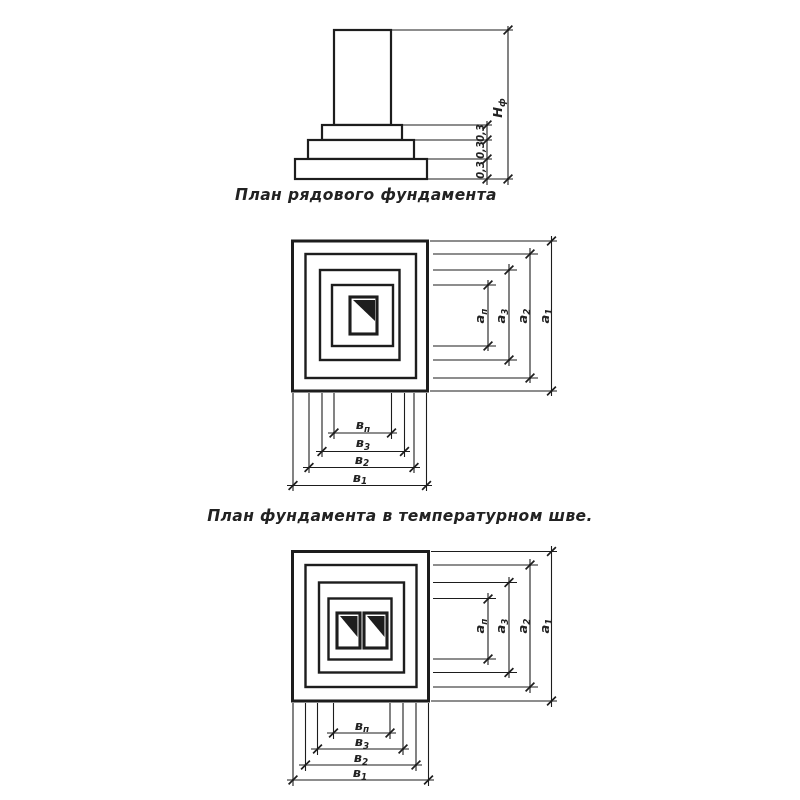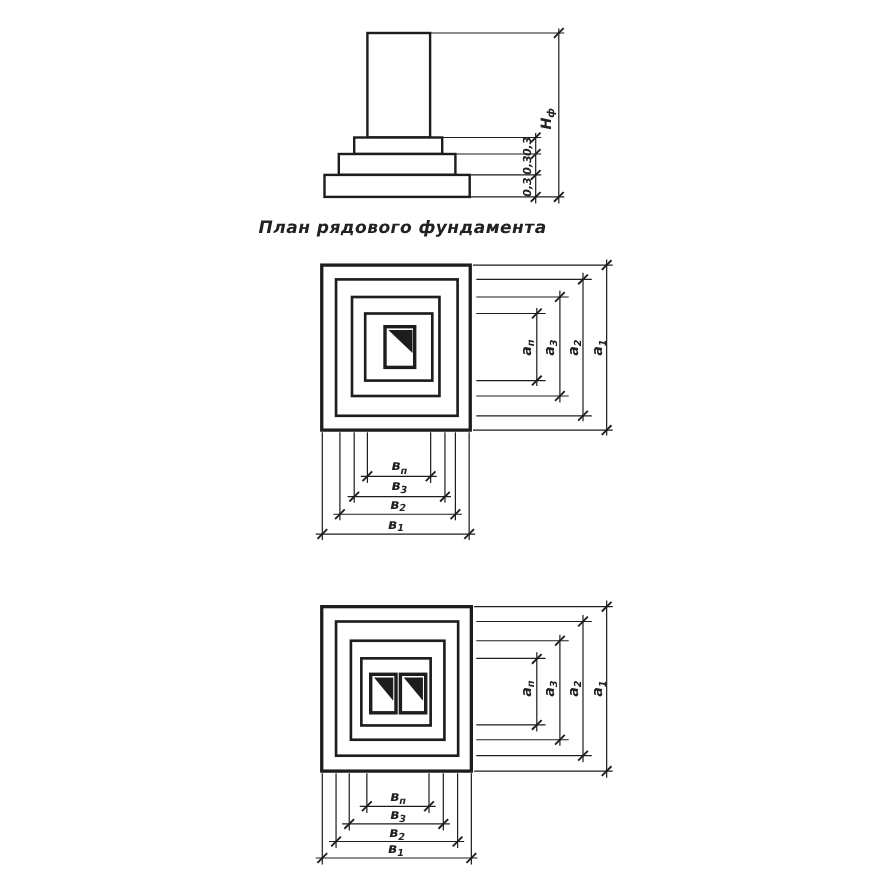--- a/index.html
+++ b/index.html
@@ -184,32 +184,33 @@
       </g>
   </svg>
 
   <div class="lbl rot small" style="left:480px;top:132.5px"><span>0,3</span></div>
   <div class="lbl rot small" style="left:480px;top:150px"><span>0,3</span></div>
   <div class="lbl rot small" style="left:480px;top:169.5px"><span>0,3</span></div>
   <div class="lbl rot" style="left:497px;top:108px">
     <span>Н</span><span class="sub">ф</span>
   </div>
 
-  <div class="lbl cap" style="left:366px;top:207px"><span>План рядового фундамента</span></div>
+  <div class="lbl cap" style="left:366px;top:195px"><span>План рядового фундамента</span></div>
 
   <div class="lbl rot" style="left:479px;top:316px"><span>а</span><span class="sub">п</span></div>
   <div class="lbl rot" style="left:500px;top:316px"><span>а</span><span class="sub">3</span></div>
   <div class="lbl rot" style="left:521.5px;top:316px"><span>а</span><span class="sub">2</span></div>
   <div class="lbl rot" style="left:543.5px;top:316px"><span>а</span><span class="sub">1</span></div>
 
   <div class="lbl" style="left:363px;top:424px"><span>в</span><span class="sub">п</span></div>
   <div class="lbl" style="left:363px;top:442px"><span>в</span><span class="sub">3</span></div>
   <div class="lbl" style="left:362px;top:458.5px"><span>в</span><span class="sub">2</span></div>
   <div class="lbl" style="left:360px;top:476.5px"><span>в</span><span class="sub">1</span></div>
 
+  <div class="lbl cap" style="left:400px;top:516px"><span>План фундамента в температурном шве.</span></div>
 
   <div class="lbl rot" style="left:479px;top:626px"><span>а</span><span class="sub">п</span></div>
   <div class="lbl rot" style="left:500px;top:626px"><span>а</span><span class="sub">3</span></div>
   <div class="lbl rot" style="left:521.5px;top:626px"><span>а</span><span class="sub">2</span></div>
   <div class="lbl rot" style="left:543.5px;top:626px"><span>а</span><span class="sub">1</span></div>
 
   <div class="lbl" style="left:362px;top:724.5px"><span>в</span><span class="sub">п</span></div>
   <div class="lbl" style="left:362px;top:741px"><span>в</span><span class="sub">3</span></div>
   <div class="lbl" style="left:361px;top:757px"><span>в</span><span class="sub">2</span></div>
   <div class="lbl" style="left:360px;top:772px"><span>в</span><span class="sub">1</span></div>

